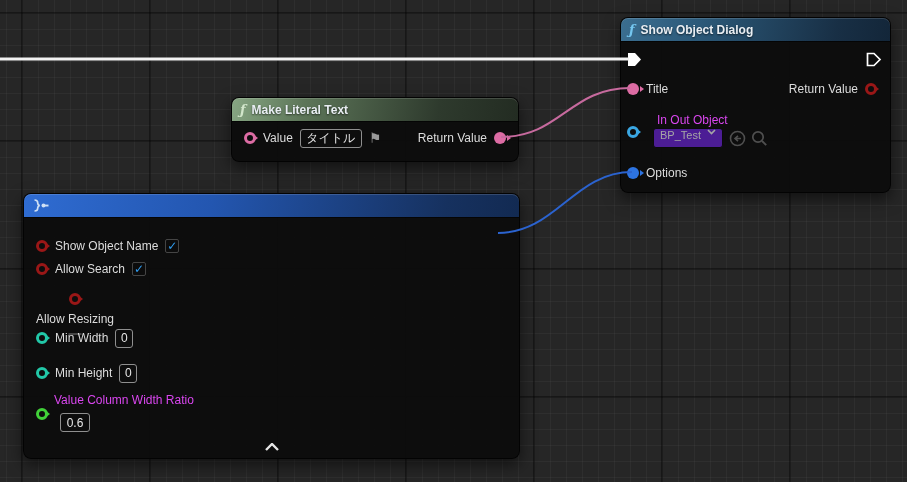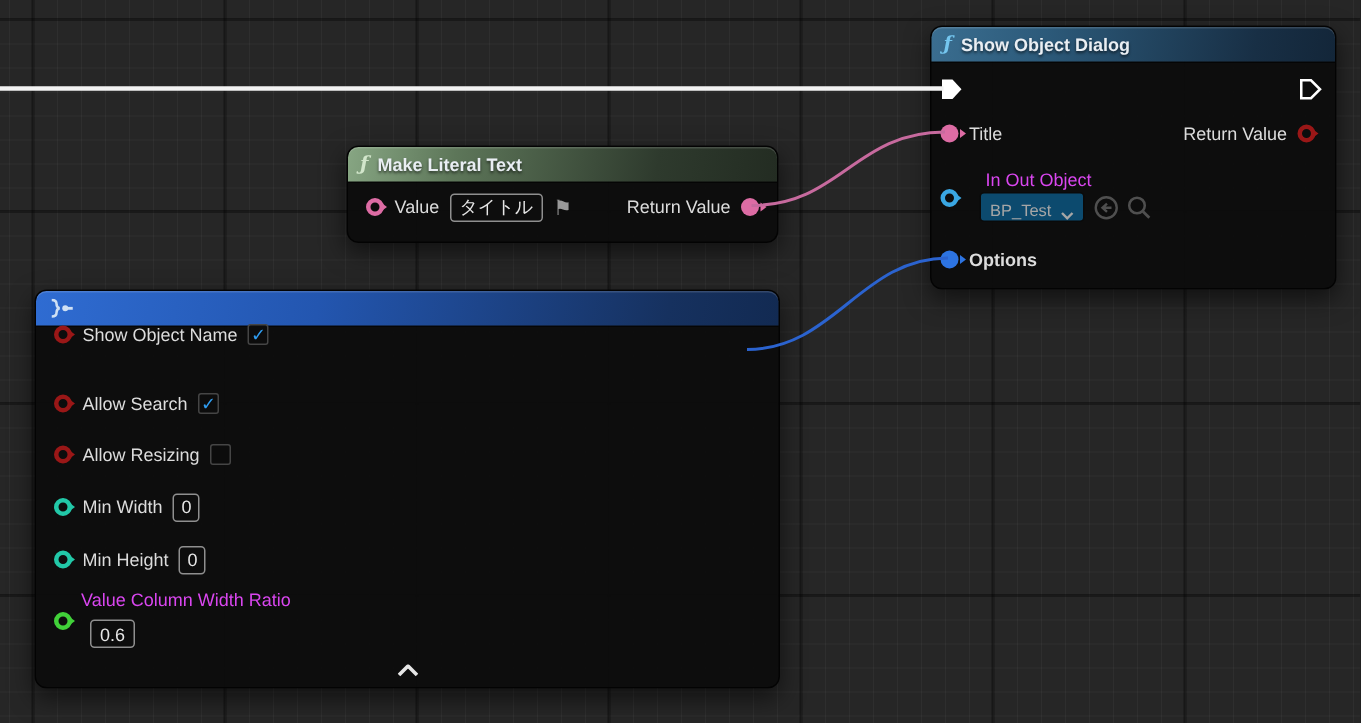--- a/index.html
+++ b/index.html
@@ -77,23 +77,23 @@
     color:#e6e6e6; font-size:12px; font-family:inherit;
     height:19px; padding:0 4px; text-align:center;
   }
   .checkbox{
     width:14px; height:14px; background:#0c0c0c;
     border:1px solid #454545; border-radius:2px;
     display:flex; align-items:center; justify-content:center;
     color:#2f9df1; font-size:12px; font-weight:bold; line-height:12px;
   }
   .dropdown{
-    position:absolute; height:20px; background:#0c4a6e;
+    position:absolute; height:20px; background:#4c1d95;
     border:1px solid #0a0a0a; border-radius:3px;
-    display:flex; align-items:flex-end; gap:6px; padding:0 6px;
+    display:flex; align-items:flex-start; gap:6px; padding:0 6px;
     color:#a6a6a6; font-size:11px;
   }
   .ghost-icon{ position:absolute; width:17px; height:17px; }
   .flag{ color:#999; font-size:14px; line-height:14px; }
 
   .sublabel{ position:absolute; font-size:12px; color:#d946ef; white-space:nowrap; }
 
   
   #wires{ position:absolute; inset:0; z-index:20; pointer-events:none; }
 </style>
@@ -140,21 +140,21 @@
     </div>
     <svg class="ghost-icon" style="left:108px; top:112px;" viewBox="0 0 17 17">
       <circle cx="8.5" cy="8.5" r="7" fill="none" stroke="#4f4f4f" stroke-width="1.6"></circle>
       <path d="M12 8.5 H6.5 M9 5.8 L6 8.5 L9 11.2" fill="none" stroke="#4f4f4f" stroke-width="1.6"></path>
     </svg>
     <svg class="ghost-icon" style="left:130px; top:112px;" viewBox="0 0 17 17">
       <circle cx="7" cy="7" r="5.2" fill="none" stroke="#4f4f4f" stroke-width="1.7"></circle>
       <path d="M11 11 L15.2 15.2" stroke="#4f4f4f" stroke-width="1.9"></path>
     </svg>
 
-    <div class="row" style="left:6px; top:145px;font-weight:bold;">
+    <div class="row" style="left:6px; top:145px;">
       <span class="pin filled" style="--c: #2d74e2;"></span>
       <span class="plabel">Options</span>
     </div>
   </div>
 
   <div class="node" style="left:231px; top:97px; width:288px; height:65px;">
     <div class="node-header hdr-green">
       <span class="fn-glyph fn-green">ƒ</span>
       <span class="node-title">Make Literal Text</span>
     </div>
@@ -172,34 +172,34 @@
 
   <div class="node" style="left:23px; top:193px; width:497px; height:266px;">
     <div class="node-header hdr-royal">
       <svg width="17" height="13" viewBox="0 0 17 13">
         <path d="M2.5 1 q3.2 0 3.2 2.7 q0 2.3 2 2.8 q-2 0.5 -2 2.8 q0 2.7 -3.2 2.7" fill="none" stroke="#cfe0f4" stroke-width="1.7"></path>
         <circle cx="11.5" cy="6.5" r="2" fill="#cfe0f4"></circle>
         <rect x="11.5" y="5.6" width="5" height="1.9" fill="#cfe0f4"></rect>
       </svg>
     </div>
 
-    <div class="row" style="left:12px; top:19px;">
+    <div class="row" style="left:12px; top:42px;">
       <span class="pin hollow" style="--c: #9a1717;"></span>
       <span class="plabel">Show Object Name</span>
       <span class="checkbox">✓</span>
     </div>
 
 
     <div class="row" style="left:12px; top:65px;">
       <span class="pin hollow" style="--c: #9a1717;"></span>
       <span class="plabel">Allow Search</span>
       <span class="checkbox">✓</span>
     </div>
 
-    <div class="row" style="left:12px; top:99px;">
+    <div class="row" style="left:12px; top:99px;flex-direction:column;">
       <span class="pin hollow" style="--c: #9a1717;"></span>
       <span class="plabel">Allow Resizing</span>
       <span class="checkbox"></span>
     </div>
 
     <div class="row" style="left:12px; top:134px;">
       <span class="pin hollow" style="--c: #22c8a8;"></span>
       <span class="plabel">Min Width</span>
       <input class="txt-input" style="width: 18px;" value="0">
     </div>

